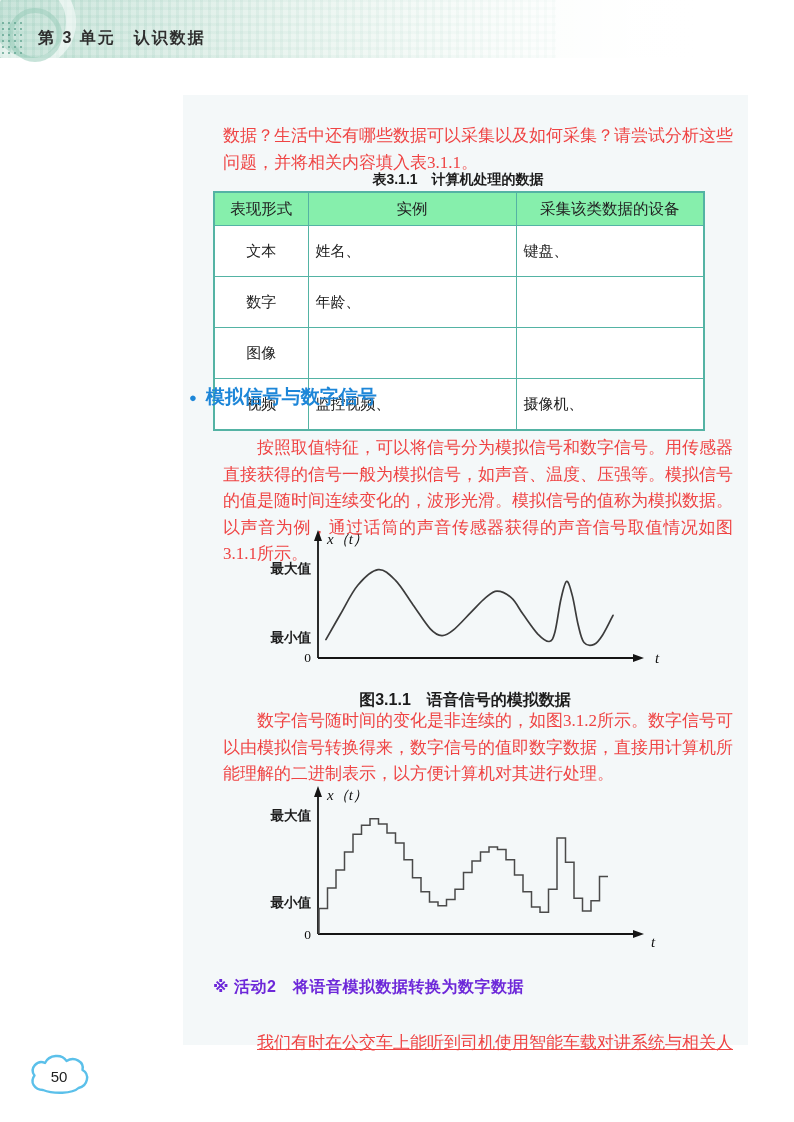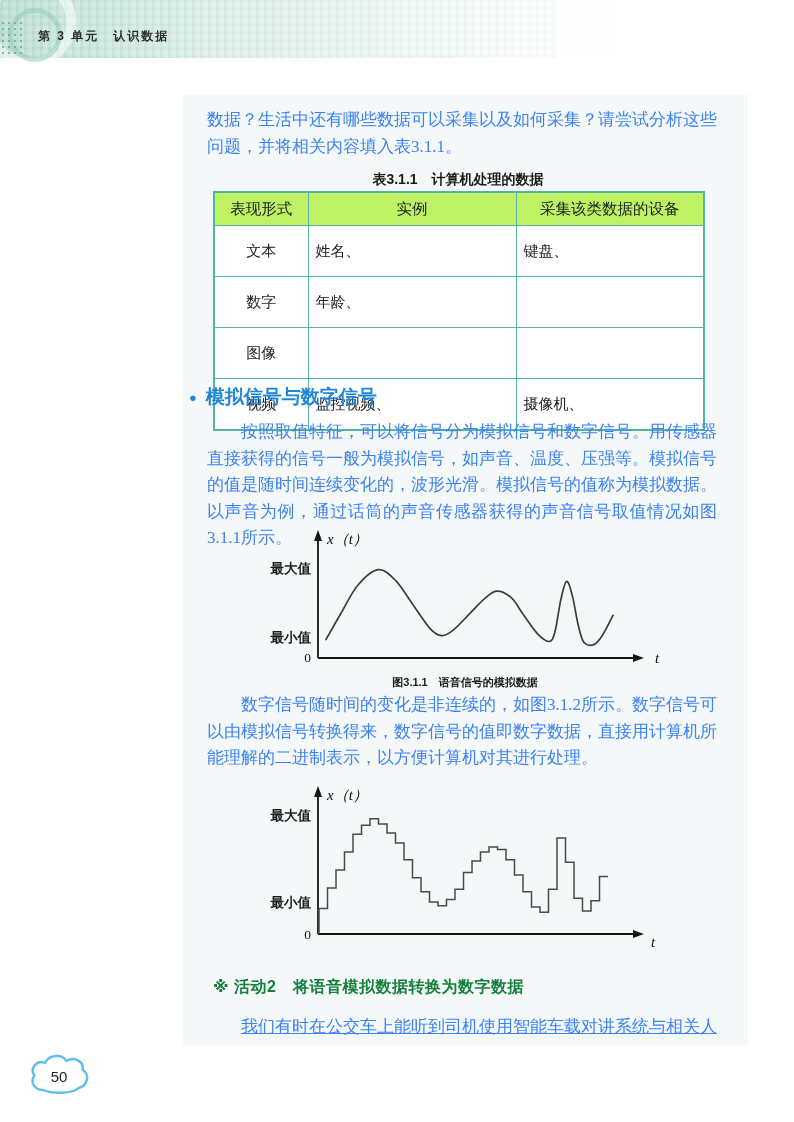--- a/index.html
+++ b/index.html
@@ -16,75 +16,75 @@
   .band-fade{position:absolute;inset:0;
     background:linear-gradient(90deg,rgba(255,255,255,0) 0%,rgba(255,255,255,0.55) 55%,#fff 88%);}
   .band-circle{position:absolute;border-radius:50%;}
   .c1{left:-16px;top:-24px;width:72px;height:72px;border:10px solid rgba(255,255,255,0.55);}
   .c2{left:8px;top:8px;width:44px;height:44px;border:5px solid rgba(143,200,180,0.5);}
   .band-dots{position:absolute;left:0;top:20px;width:26px;height:36px;
     background-image:radial-gradient(rgba(90,160,140,0.7) 1.3px,transparent 1.4px);
     background-size:6px 6px;}
   .unit-title{position:absolute;left:38px;top:28px;
     font-family:"Liberation Sans","DejaVu Sans",sans-serif;font-weight:bold;
-    font-size:12px;letter-spacing:2px;color:#2e2e2e;text-align:right;}
+    font-size:16px;letter-spacing:2px;color:#2e2e2e;text-align:right;}
 
   
   .tint{position:absolute;left:183px;top:95px;width:565px;height:950px;
     background:rgba(205,223,228,0.22);}
 
   
-  .body{position:absolute;width:510px;left:207px;margin:0;
-    font-size:17px;line-height:26.5px;text-align:justify;color:#3b82f6;}
+  .body{position:absolute;width:510px;left:207px;margin:16px;
+    font-size:17px;line-height:26.5px;text-align:justify;color:#ef4444;}
   .indent{text-indent:2em;}
   .p1{top:107px;}
   .p2{top:419px;}
   .p3{top:692px;}
   .p4{top:1014px;text-decoration:underline;}
 
   
   .tbl-title{position:absolute;left:213px;top:171px;width:490px;text-align:center;
     font-family:Liberation Sans, sans-serif;font-weight:bold;
     font-size:14px;color:#1c1c1c;}
   table.data-table{position:absolute;left:213px;top:191px;width:490px;
     border-collapse:collapse;table-layout:fixed;
     border:2.5px solid #54b3a4;background:#fff;}
-  table.data-table th{background:#bef264;height:30px;font-weight:normal;
+  table.data-table th{background:#86efac;height:30px;font-weight:normal;
     font-size:15.5px;border:1.5px solid #54b3a4;color:#222;}
   table.data-table td{height:26px;font-size:15px;border:1.5px solid #54b3a4;
     padding:0 0 0 7px;color:#222;}
   table.data-table td.cc{text-align:center;padding:12px;}
   table.data-table col.w1{width:94px;} table.data-table col.w2{width:208px;}
   table.data-table col.w3{width:188px;}
 
   
   .section-head{position:absolute;left:189px;top:384px;display:flex;align-items:center;gap:9px;
     font-family:"Liberation Sans","DejaVu Sans",sans-serif;font-weight:bold;
     font-size:19px;color:#1d86d8;}
   .section-head .bullet{font-size:13px;line-height:1;}
 
   
   figure.fig{position:absolute;left:253px;width:424px;margin:0;}
   .fig1{top:528px;} .fig2{top:784px;}
   .cap{font-family:"Liberation Sans","DejaVu Sans",sans-serif;font-weight:bold;
-    font-size:11px;text-align:center;color:#1c1c1c;margin-top:1px;}
+    font-size:16px;text-align:center;color:#1c1c1c;margin-top:16px;}
   svg .axis{stroke:#151515;stroke-width:1.8;}
   svg .arrow{fill:#151515;}
   svg .curve{fill:none;stroke:#3c3c3c;stroke-width:1.7;stroke-linejoin:round;stroke-linecap:round;}
   svg .steps{fill:none;stroke:#4a4a4a;stroke-width:1.5;stroke-linejoin:miter;}
   svg text.alab{font-family:"Liberation Sans","DejaVu Sans",sans-serif;font-weight:bold;
     font-size:13.5px;fill:#1c1c1c;}
   svg text.vlab{font-family:"Liberation Serif","DejaVu Serif",serif;font-style:italic;
     font-size:15px;fill:#111;}
   svg text.olab{font-family:"Liberation Serif","DejaVu Serif",serif;font-size:13.5px;fill:#111;}
 
   
   .activity{position:absolute;left:213px;top:977px;
     font-family:"Liberation Sans","DejaVu Sans",sans-serif;font-weight:bold;
-    font-size:16px;color:#15803d;letter-spacing:0.5px;}
+    font-size:16px;color:#6d28d9;letter-spacing:0.5px;}
 
   
   .cloud{position:absolute;left:26px;top:1050px;width:66px;height:50px;}
   .cloud text{font-family:"Liberation Sans","DejaVu Sans",sans-serif;font-size:15px;
     font-weight:500;fill:#222;}
 </style>
 </head>
 <body>
 
 <div class="page">

